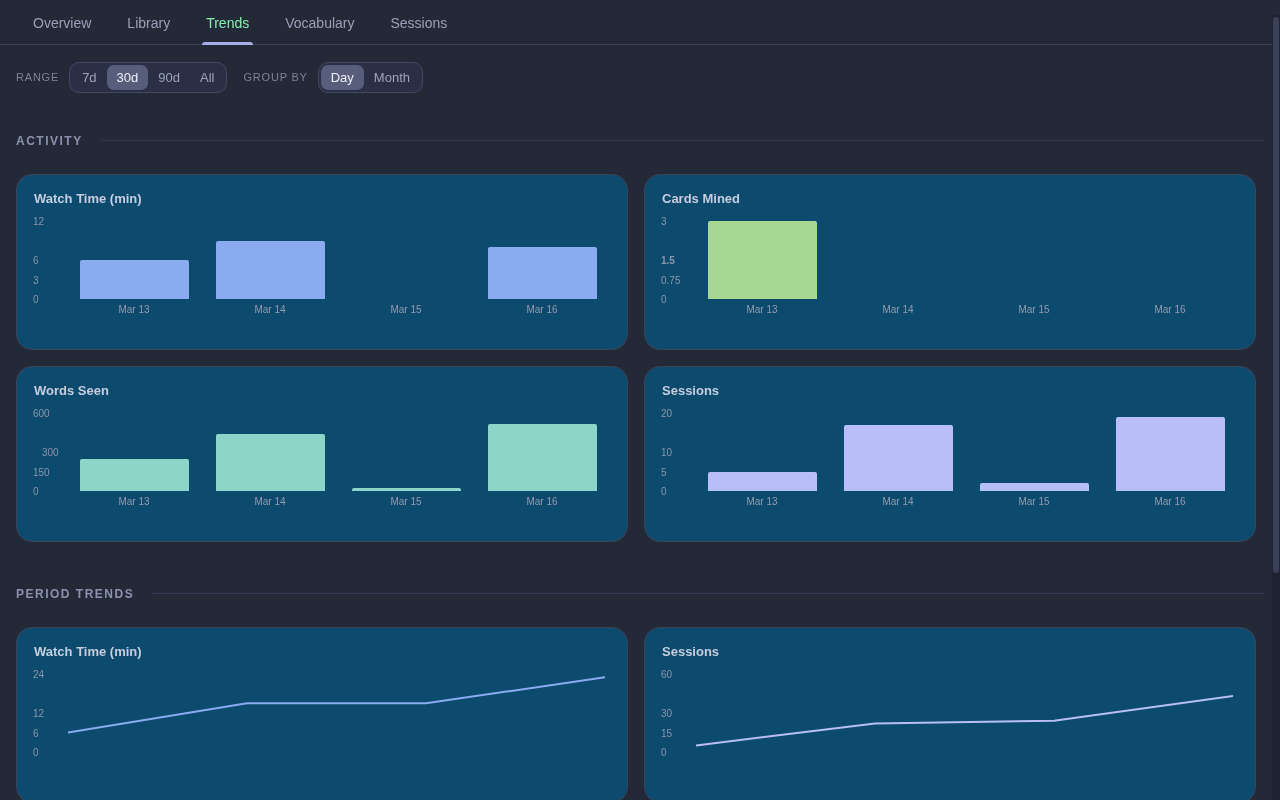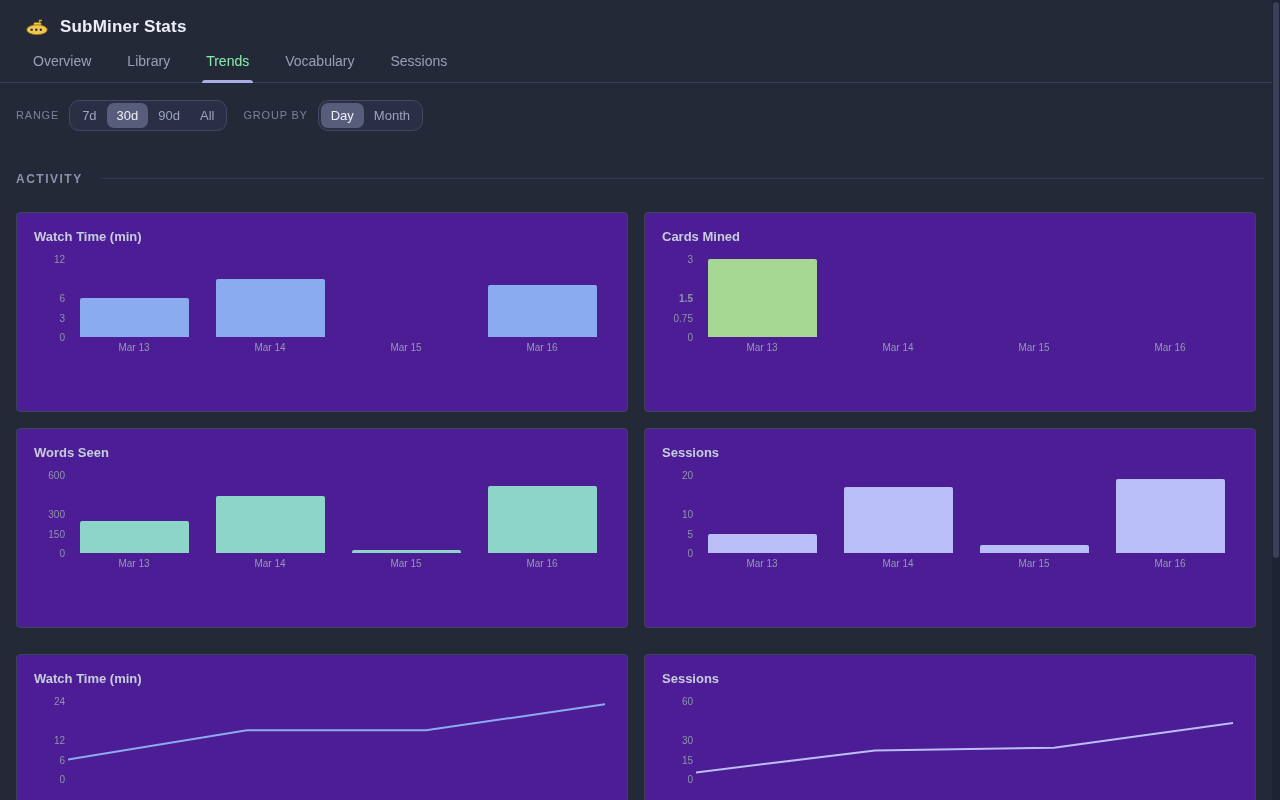--- a/index.html
+++ b/index.html
@@ -34,50 +34,37 @@
   .seg-opt.selected { background:#575d7a; color:#eef0f8; }
 
   
   .sec-head { display:flex; align-items:center; margin:40px 16px 0 16px; height:15px;text-align:center; }
   .sec-head.second { margin-top:44px; }
   .sec-title { font-size:12px; font-weight:bold; color:#8c92ae; letter-spacing:1.5px; }
   .sec-line { flex:1; height:1px; background:#333853; margin-left:18px; }
 
   
   .grid { display:grid; grid-template-columns:612px 612px; gap:16px; margin:26px 0 0 16px; }
-  .card { width:612px; height:200px; background:#4c1d95; border:1px solid #3d4359;
-    border-radius:4px; position:relative; overflow:hidden; }
+  .card { width:612px; height:176px; background:#0c4a6e; border:1px solid #3d4359;
+    border-radius:16px; position:relative; overflow:hidden; }
   .card-title { position:absolute; top:16px; left:17px; font-size:13px; font-weight:bold; color:#c6cddd; }
-  .ytick { position:absolute; left:4px; width:44px; text-align:right; font-size:10px; color:#8e95aa; line-height:13px; }
+  .ytick { position:absolute; left:16px; width:44px; text-align:left; font-size:10px; color:#8e95aa; line-height:13px; }
   .bar { position:absolute; border-radius:2px 2px 0 0; }
   .xlab { position:absolute; top:129px; width:136px; text-align:center; font-size:10px; color:#949bb0; }
   .trendsvg { position:absolute; left:51px; top:0; }
 
   
   .scrollbar { position:absolute; right:0; top:0; width:8px; height:800px; background:#1e2232; }
   .scroll-thumb { position:absolute; top:2px; left:1px; width:6px; height:556px; background:#3a4057; border-radius:3px; }
 </style>
 </head>
 <body>
 
 <div class="page">
 
-  <div class="brand">
-    <span class="logo">
-      <svg viewBox="0 0 24 18" width="22" height="18">
-        <path d="M14 1 h3.5 v1.6 h-2 v3.5 h-1.5 z" fill="#d9a62a"></path>
-        <rect x="8.5" y="4" width="8" height="5" rx="1.2" fill="#f2c94c" stroke="#8a6a14" stroke-width="0.8"></rect>
-        <ellipse cx="12" cy="12" rx="11.2" ry="5.4" fill="#f2c94c" stroke="#8a6a14" stroke-width="0.9"></ellipse>
-        <circle cx="6.2" cy="12" r="1.3" fill="#2a2f45"></circle>
-        <circle cx="11.2" cy="12" r="1.3" fill="#2a2f45"></circle>
-        <circle cx="16.2" cy="12" r="1.3" fill="#2a2f45"></circle>
-      </svg>
-    </span>
-    <h1 class="app-title">SubMiner Stats</h1>
-  </div>
 
   <nav class="tabs">
     <div class="tab">Overview</div>
     <div class="tab">Library</div>
     <div class="tab active">Trends</div>
     <div class="tab">Vocabulary</div>
     <div class="tab">Sessions</div>
   </nav>
 
   <div class="filters">
@@ -122,21 +109,21 @@
         <div class="ytick" style="top: 118px;">0</div>
         <div class="bar" style="left: 62.5px; width: 109px; top: 46px; height: 78px; background: rgb(166, 216, 148);"></div>
         <div class="xlab" style="left: 49px;">Mar 13</div>
         <div class="xlab" style="left: 185px;">Mar 14</div>
         <div class="xlab" style="left: 321px;">Mar 15</div>
         <div class="xlab" style="left: 457px;">Mar 16</div>
       </div>
       <div class="card">
         <div class="card-title">Words Seen</div>
         <div class="ytick" style="top: 40px;">600</div>
-        <div class="ytick" style="top: 79px;">300</div>
+        <div class="ytick" style="top: 79px; margin-left: 9px;">300</div>
         <div class="ytick" style="top: 98.5px;">150</div>
         <div class="ytick" style="top: 118px;">0</div>
         <div class="bar" style="left: 62.5px; width: 109px; top: 91.5px; height: 32.5px; background: rgb(140, 213, 200);"></div>
         <div class="xlab" style="left: 49px;">Mar 13</div>
         <div class="bar" style="left: 198.5px; width: 109px; top: 67.45px; height: 56.55px; background: rgb(140, 213, 200);"></div>
         <div class="xlab" style="left: 185px;">Mar 14</div>
         <div class="bar" style="left: 334.5px; width: 109px; top: 120.75px; height: 3.25px; background: rgb(140, 213, 200);"></div>
         <div class="xlab" style="left: 321px;">Mar 15</div>
         <div class="bar" style="left: 470.5px; width: 109px; top: 57.05px; height: 66.95px; background: rgb(140, 213, 200);"></div>
         <div class="xlab" style="left: 457px;">Mar 16</div>
@@ -151,20 +138,24 @@
         <div class="xlab" style="left: 49px;">Mar 13</div>
         <div class="bar" style="left: 198.5px; width: 109px; top: 57.7px; height: 66.3px; background: rgb(185, 189, 248);"></div>
         <div class="xlab" style="left: 185px;">Mar 14</div>
         <div class="bar" style="left: 334.5px; width: 109px; top: 116.2px; height: 7.8px; background: rgb(185, 189, 248);"></div>
         <div class="xlab" style="left: 321px;">Mar 15</div>
         <div class="bar" style="left: 470.5px; width: 109px; top: 49.9px; height: 74.1px; background: rgb(185, 189, 248);"></div>
         <div class="xlab" style="left: 457px;">Mar 16</div>
       </div>
     </div>
 
+  <div class="sec-head second">
+    <span class="sec-title">PERIOD TRENDS</span>
+    <div class="sec-line"></div>
+  </div>
   <div class="grid" id="grid-period">
       <div class="card">
         <div class="card-title">Watch Time (min)</div>
         <div class="ytick" style="top: 40px;">24</div>
         <div class="ytick" style="top: 79px;">12</div>
         <div class="ytick" style="top: 98.5px;">6</div>
         <div class="ytick" style="top: 118px;">0</div>
         <svg width="537" height="132" viewBox="0 0 537 132" class="trendsvg">
           <polyline points="0.0,104.5 179.0,75.3 358.0,75.3 537.0,49.3" fill="none" stroke="#8babf1" stroke-width="2" stroke-linejoin="round" stroke-linecap="round"></polyline>
         </svg>

